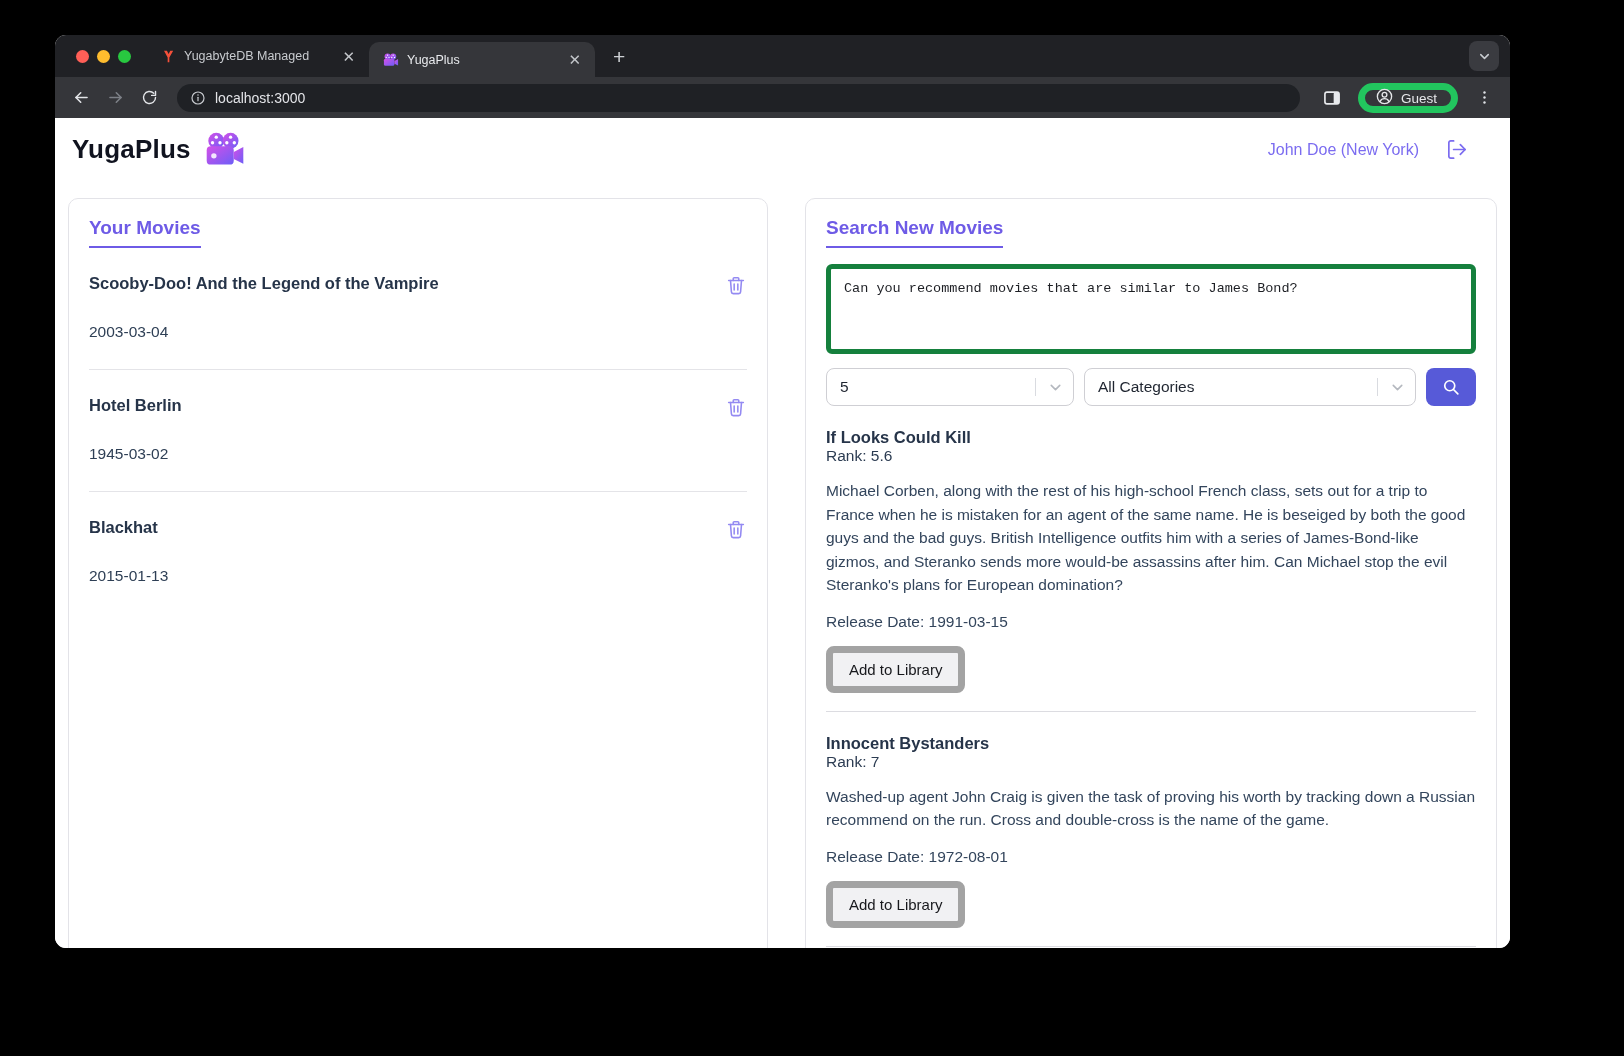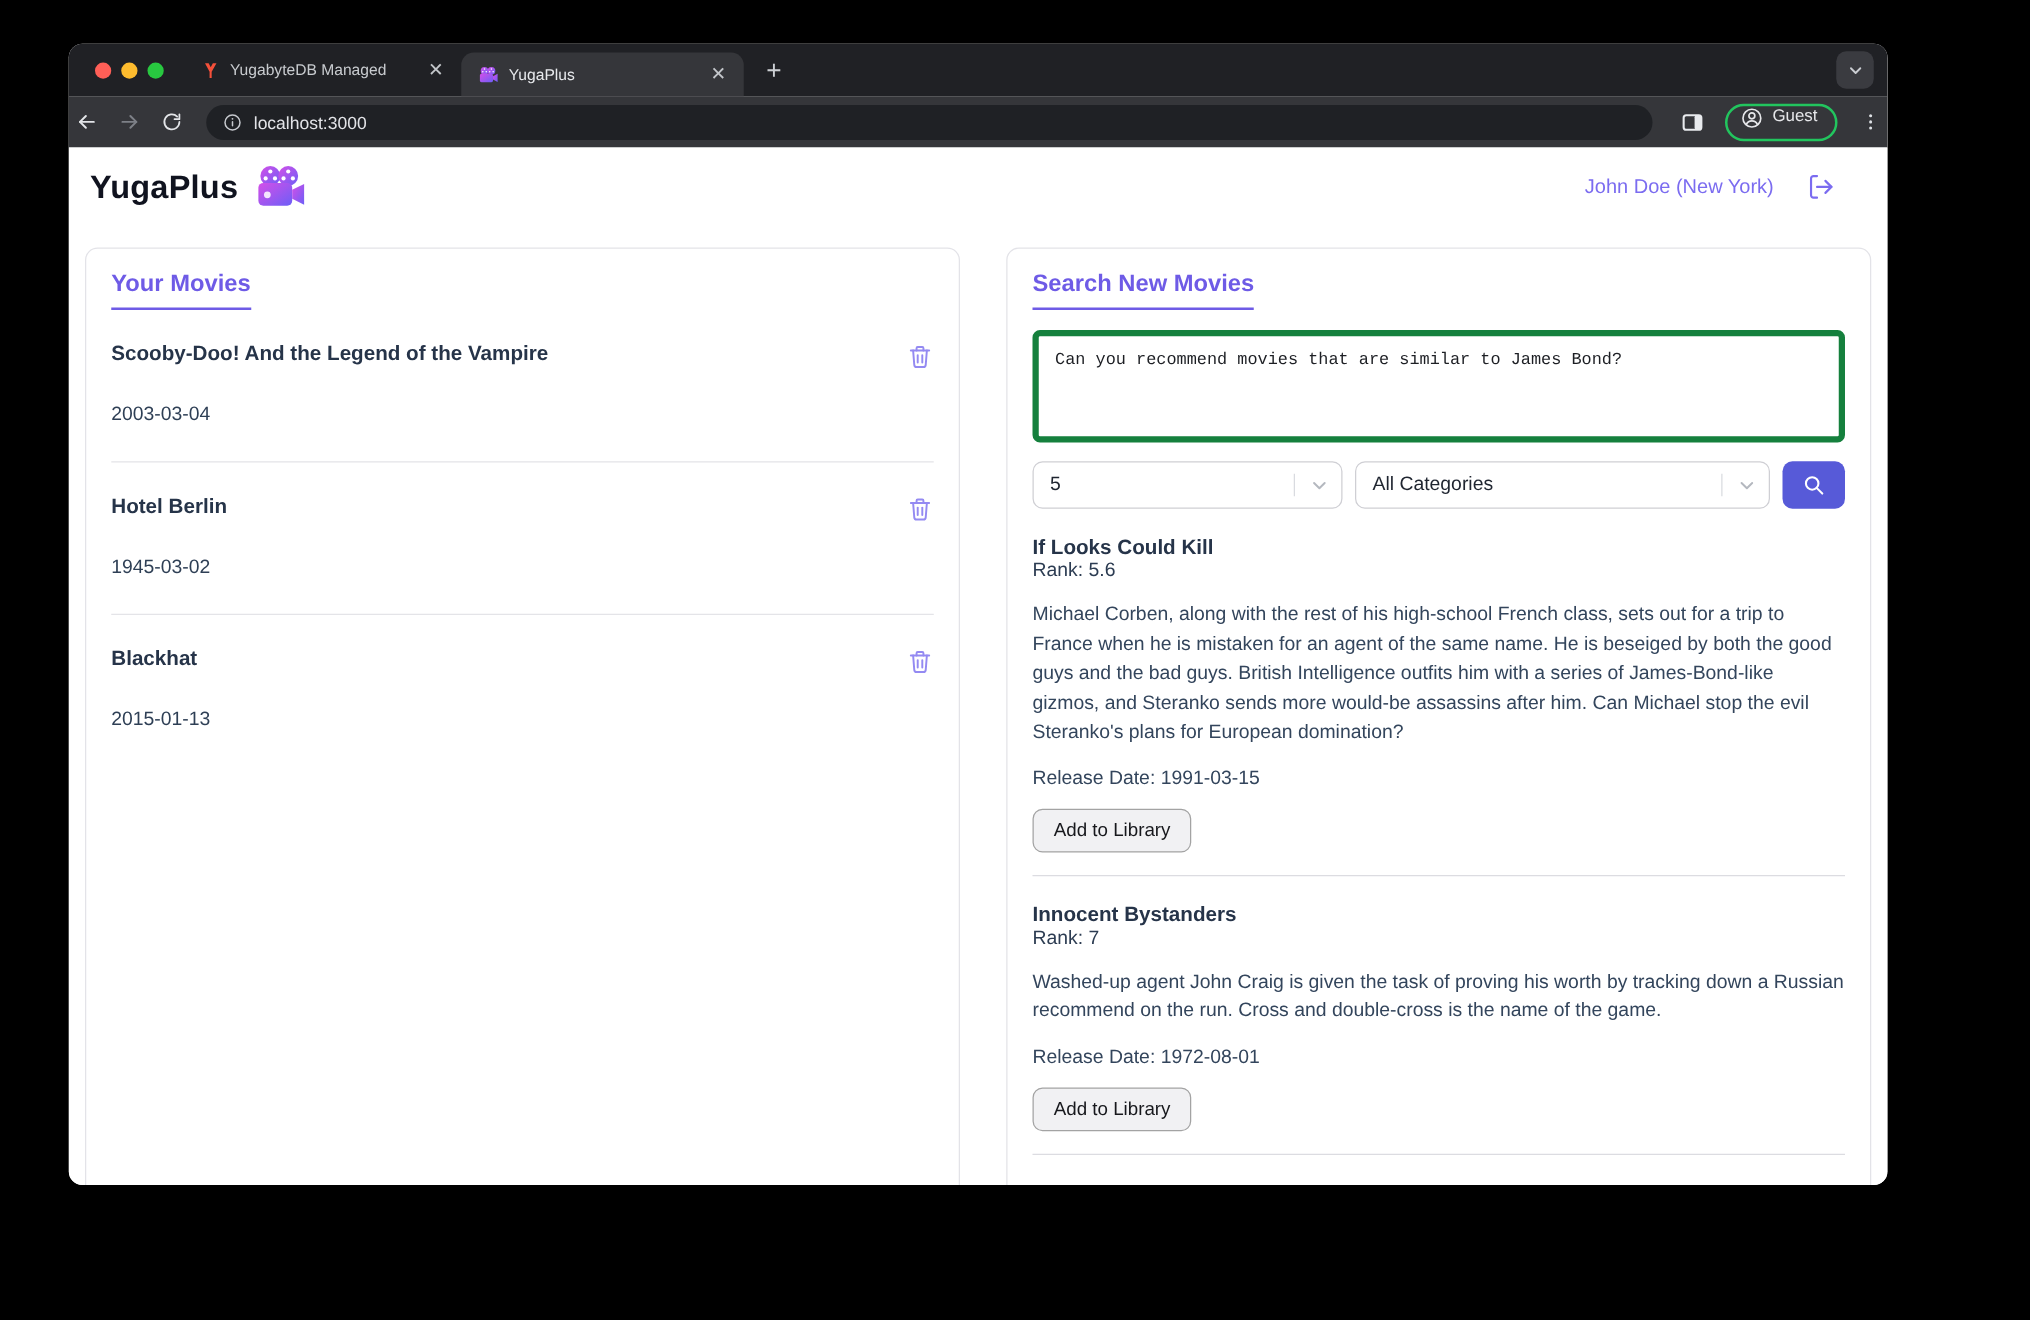--- a/index.html
+++ b/index.html
@@ -15,26 +15,26 @@
   .light.red{background:#ff5f57;} .light.yellow{background:#febc2e;} .light.green{background:#28c840;}
   .tab { display:flex; align-items:center; gap:8px; width:222px; height:42px; padding:0 10px 0 14px;
          color:#c8cbcf; font-size:12.5px; }
   .tab.active { background:#35363a; height:35px; border-radius:10px 10px 0 0; color:#e8eaed; width:226px; }
   .tab .title { flex:1; white-space:nowrap; overflow:hidden; }
   .tab-close { font-size:15px; line-height:1; color:#c3c6ca; padding:2px 4px; border-radius:4px; }
   .newtab { color:#cdd0d4; font-size:21px; font-weight:300; margin:0 0 8px 12px; padding:0 6px; }
   .tabsearch { position:absolute; right:11px; top:6px; width:30px; height:30px; background:#3a3b40;
                border-radius:8px; display:flex; align-items:center; justify-content:center; }
 
-  .toolbar { height:41px; background:#35363a; display:flex; align-items:center; padding:0 0; gap:6px; }
+  .toolbar { height:41px; background:#35363a; display:flex; align-items:center; padding:0 12px; gap:6px; }
   .navbtn { width:28px; height:28px; display:flex; align-items:center; justify-content:center; border-radius:50%; }
   .addresspill { flex:1; height:28px; margin:0 12px 0 8px; background:#1f2125; border-radius:14px;
                  display:flex; align-items:center; gap:9px; padding:0 13px; color:#e3e4e8; font-size:14px; }
   .right-cluster { display:flex; align-items:center; gap:12px; }
-  .guestpill { height:30px; border:2px solid #22c55e; border-radius:15px; display:flex; align-items:flex-start;
+  .guestpill { height:30px; border:7px solid #22c55e; border-radius:15px; display:flex; align-items:flex-end;
                gap:7px; padding:0 14px 0 10px; color:#e6e7ea; font-size:13.5px; }
 
   
   .content { height:830px; background:#fff; position:relative; overflow:hidden; }
   .appheader { height:63px; display:flex; align-items:center; justify-content:space-between; padding:0 42px 0 17px; }
   .brand { display:flex; align-items:center; gap:13px; }
   .brand h1 { font-size:26px; font-weight:800; color:#10131f; letter-spacing:.2px; }
   .usercluster { display:flex; align-items:center; gap:26px; }
   .userlink { color:#7b6cf0; font-size:16px; }
 
@@ -66,21 +66,21 @@
   .select .sep { position:absolute; right:37px; top:9px; bottom:9px; width:1px; background:#d9dbe0; }
   .select .chev { position:absolute; right:9px; top:10px; }
   .search-btn { width:50px; height:38px; background:#575ad8; border:none; border-radius:8px;
                 display:flex; align-items:center; justify-content:center; flex:none; }
 
   .result-head { display:flex; justify-content:space-between; align-items:flex-start; margin-top:22px;flex-direction:column; }
   .result-title { font-size:16.5px; font-weight:700; color:#263449; }
   .result-rank { font-size:15.5px; color:#2c3c52; }
   .result-desc { margin-top:14px; font-size:15.5px; line-height:23.5px; color:#33455c; max-width:655px; }
   .result-release { margin-top:16px; font-size:15.5px; color:#33455c; }
-  .add-btn { margin-top:15px; display:inline-block; background:#f1f1f3; border:1px solid #a3a3a3;
+  .add-btn { margin-top:15px; display:inline-block; background:#f1f1f3; border:7px solid #a3a3a3;
              border-radius:8px; padding:8px 16px; font-size:15px; color:#17181c; font-family:inherit; }
   .hr { height:1px; background:#dcdce1; margin-top:18px; }
 </style>
 </head>
 <body>
 
 <div class="window">
 
   <div class="tabstrip">
     <div class="lights">

